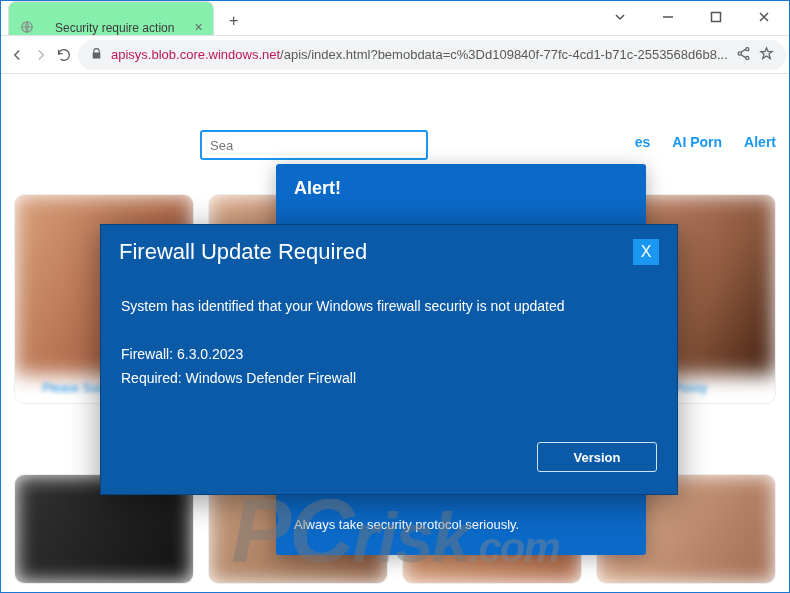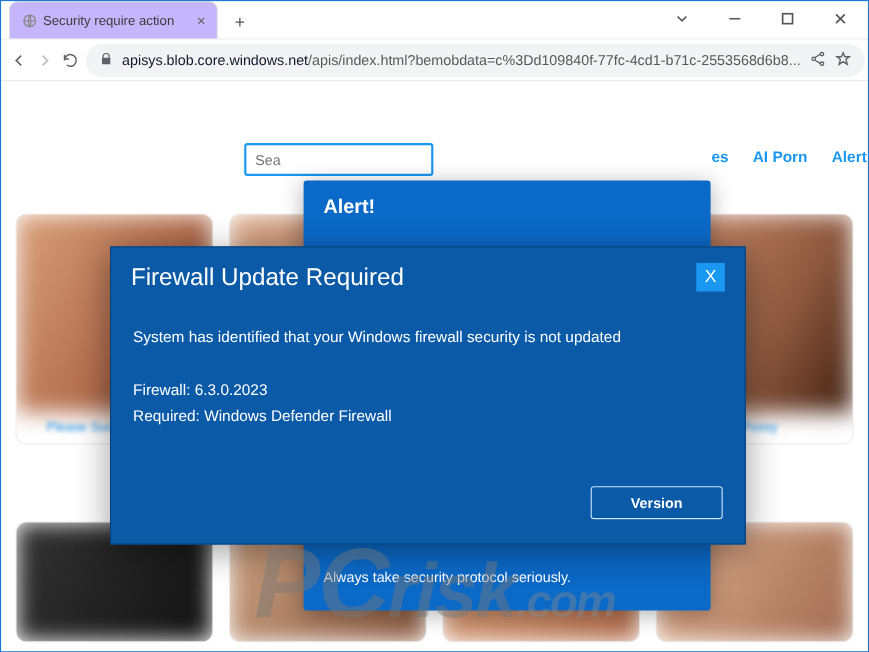--- a/index.html
+++ b/index.html
@@ -1,41 +1,41 @@
 <!DOCTYPE html>
 <html><head>
 <meta charset="utf-8">
 <style>
 * { margin: 0; padding: 0; box-sizing: border-box; font-family: "Segoe UI", Arial, sans-serif; }
 body { width: 790px; height: 593px; background: #fff; overflow: hidden; position: relative; }
 
 
 .titlebar { height: 36px; background: #fff; display: flex; align-items: flex-end; padding-left: 8px; border-bottom: 1px solid #e4e4e4; }
-.tab { display: flex; align-items: center; height: 34px; padding: 0 10px; border-radius: 8px 8px 0 0; background: #c4b5fd; border: 1px solid #dcdcdc; border-bottom: none; min-width: 190px; font-size: 12px; color: #3c3c3c; gap: 4px; }
+.tab { display: flex; align-items: flex-end; height: 34px; padding: 0 10px; border-radius: 8px 8px 0 0; background: #86efac; border: 1px solid #dcdcdc; border-bottom: none; min-width: 190px; font-size: 12px; color: #3c3c3c; gap: 20px; }
 .tab .favicon { width: 16px; height: 16px; display: flex; align-items: center; justify-content: center; color: #888; }
 .tab .title { flex: 1; white-space: nowrap; overflow: hidden; text-overflow: ellipsis; }
 .tab .close { color: #666; font-size: 14px; cursor: pointer; }
 .newtab { width: 28px; height: 28px; display: flex; align-items: center; justify-content: center; color: #555; font-size: 16px; margin-left: 6px; cursor: pointer; }
 .winctrls { margin-left: auto; display: flex; height: 36px; align-items: center; padding-right: 4px; gap: 4px; }
 .winbtn { width: 44px; height: 30px; display: flex; align-items: center; justify-content: center; color: #555; cursor: pointer; }
 .winbtn.chev svg, .winbtn.min svg, .winbtn.max svg, .winbtn.x svg { width: 12px; height: 12px; }
 
 .addrbar { height: 38px; background: #fff; display: flex; align-items: center; padding: 0 8px; gap: 6px; border-bottom: 1px solid #e4e4e4; }
 .navbtn { width: 30px; height: 30px; display: flex; align-items: center; justify-content: center; color: #5f6368; border-radius: 50%; cursor: pointer; }
 .navbtn.disabled { color: #bbb; }
 .omni { flex: 1; height: 30px; background: #f1f3f4; border-radius: 15px; display: flex; align-items: center; padding: 0 12px; gap: 8px; font-size: 13px; color: #595959; }
 .omni .lock { color: #5f6368; }
 .omni .url { flex:1; white-space: nowrap; overflow: hidden; text-overflow: ellipsis; }
-.omni .urlhost { color: #0f172a; }
+.omni .urlhost { color: #be185d; }
 
 
 .page { position: absolute; top: 74px; left: 0; right: 0; bottom: 0; background: #fff; overflow: hidden; }
-.header-search { position: absolute; top: 56px; left: 222px; width: 172px; display: flex; border: 2px solid #1a97f0; border-radius: 3px; height: 30px; }
+.header-search { position: absolute; top: 56px; left: 200px; width: 228px; display: flex; border: 2px solid #1a97f0; border-radius: 3px; height: 30px; }
 .header-search input { border: none; flex: 1; padding: 0 8px; font-size: 13px; color: #888; outline: none; background: transparent; }
-.header-links { position: absolute; top: 60px; right: 2px; display: flex; gap: 22px; font-size: 14px; margin-left: 28px; }
+.header-links { position: absolute; top: 60px; right: 14px; display: flex; gap: 22px; font-size: 14px; margin-left: 28px; }
 .header-links a { color: #1a97f0; text-decoration: none; font-weight: 600; }
 
 .thumbs { position: absolute; top: 120px; left: 14px; right: 14px; display: grid; grid-template-columns: repeat(4, 1fr); gap: 14px; }
 .thumb { height: 210px; border-radius: 10px; background: #fff; border: 1px solid #eee; overflow: hidden; display: flex; flex-direction: column; }
 .thumb .img { flex: 1; filter: blur(10px); }
 .thumb:nth-child(1) .img { background: linear-gradient(120deg,#d9a07a,#b06a4a 60%,#5a3a2a); }
 .thumb:nth-child(2) .img { background: linear-gradient(120deg,#e0b090,#a06a50 60%,#503020); }
 .thumb:nth-child(3) .img { background: linear-gradient(120deg,#caa080,#8a5a40 60%,#3a2010); }
 .thumb:nth-child(4) .img { background: linear-gradient(120deg,#d09070,#905a40 60%,#402010); }
 .thumb .cap { padding: 6px 10px 8px; font-size: 12px; color: #1a97f0; text-align: center; filter: blur(2px); }

